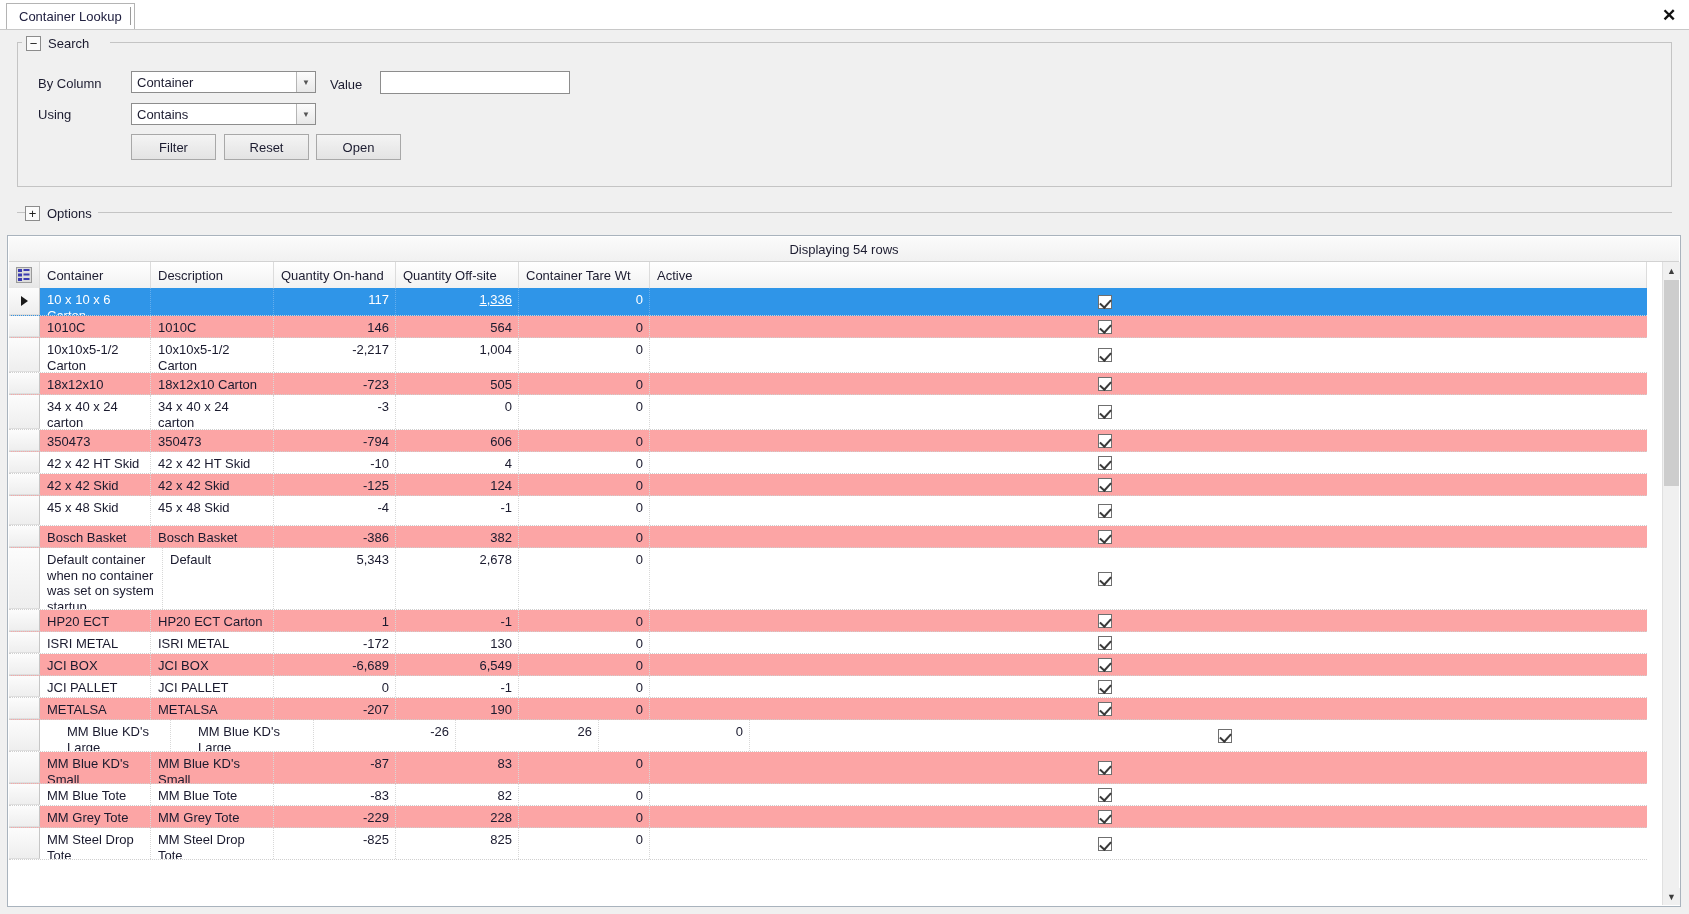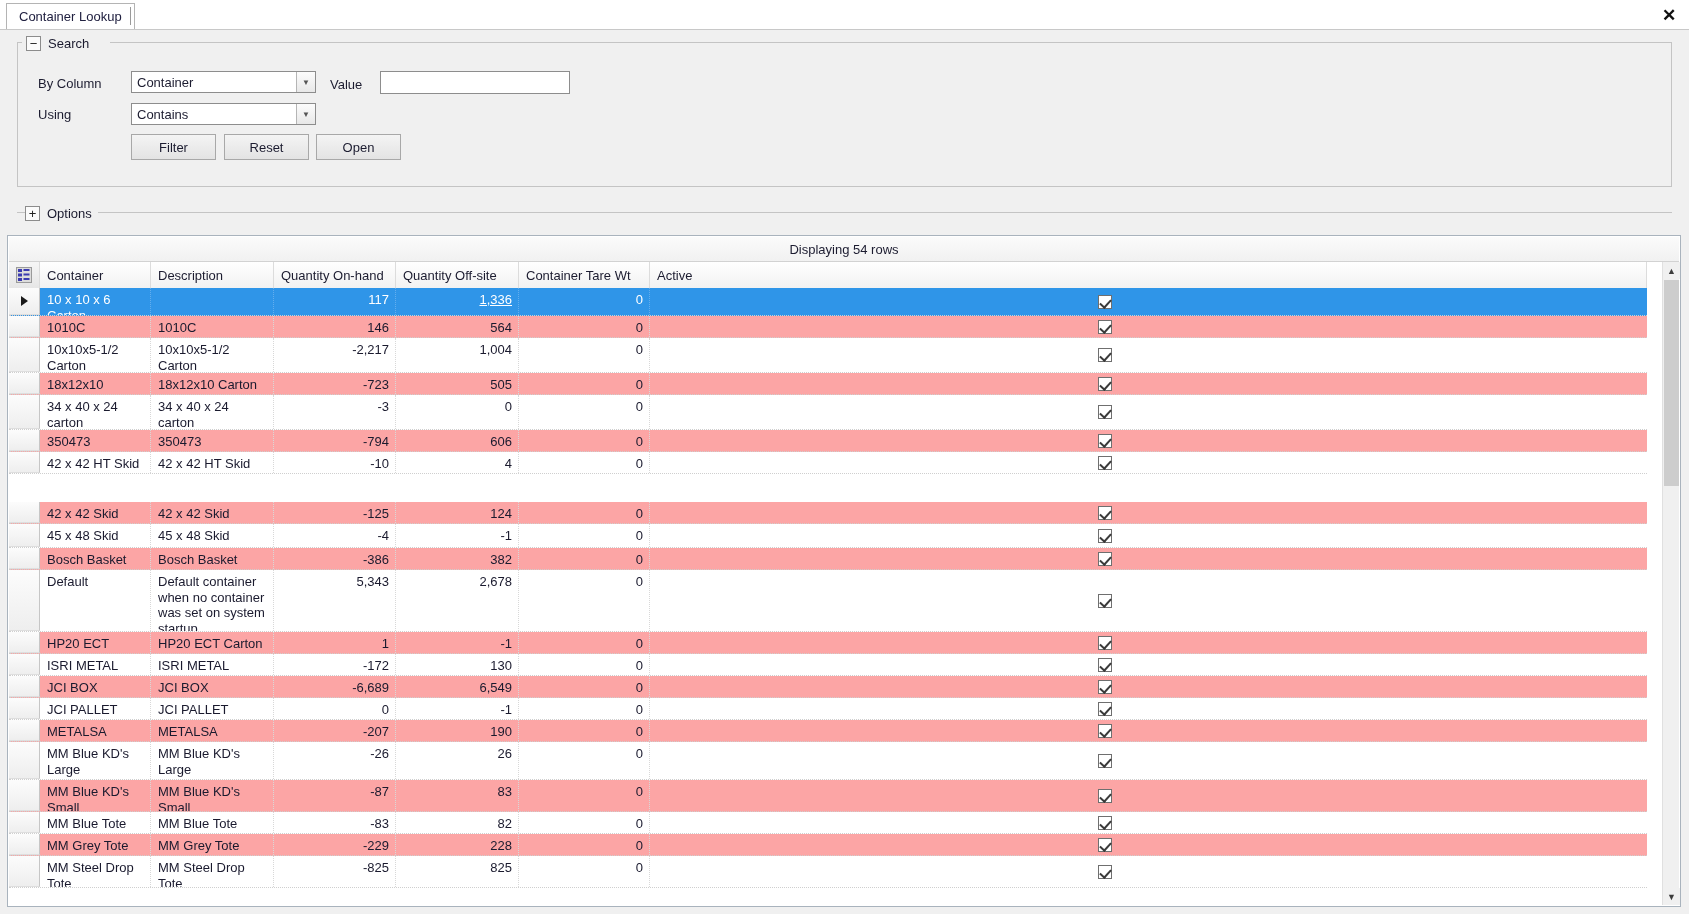--- a/index.html
+++ b/index.html
@@ -416,32 +416,32 @@
             <div class="rowhdr"></div>
             <div class="cell" style="width: 111px; flex: 0 0 111px;">42 x 42 HT Skid</div>
             <div class="cell" style="width: 123px; flex: 0 0 123px;">42 x 42 HT Skid</div>
             <div class="cell num" style="width: 122px; flex: 0 0 122px;">-10</div>
             <div class="cell num" style="width: 123px; flex: 0 0 123px;">4</div>
             <div class="cell num" style="width: 131px; flex: 0 0 131px;">0</div>
             <div class="cell chk" style="width: 997px; flex: 0 0 997px;">
               <div class="chkbox"></div>
             </div>
           </div>
-          <div class="row alt" style="height: 22px; margin-top: 28px;">
+          <div class="row alt" style="height: 22px;">
             <div class="rowhdr"></div>
             <div class="cell" style="width: 111px; flex: 0 0 111px;">42 x 42 Skid</div>
             <div class="cell" style="width: 123px; flex: 0 0 123px;">42 x 42 Skid</div>
             <div class="cell num" style="width: 122px; flex: 0 0 122px;">-125</div>
             <div class="cell num" style="width: 123px; flex: 0 0 123px;">124</div>
             <div class="cell num" style="width: 131px; flex: 0 0 131px;">0</div>
             <div class="cell chk" style="width: 997px; flex: 0 0 997px;">
               <div class="chkbox"></div>
             </div>
           </div>
-          <div class="row" style="height: 24px; justify-content: center;">
+          <div class="row" style="height: 30px; justify-content: center;">
             <div class="rowhdr"></div>
             <div class="cell" style="width: 111px; flex: 0 0 111px;">45 x 48 Skid</div>
             <div class="cell" style="width: 123px; flex: 0 0 123px;">45 x 48 Skid</div>
             <div class="cell num" style="width: 122px; flex: 0 0 122px;">-4</div>
             <div class="cell num" style="width: 123px; flex: 0 0 123px;">-1</div>
             <div class="cell num" style="width: 131px; flex: 0 0 131px;">0</div>
             <div class="cell chk" style="width: 997px; flex: 0 0 997px;">
               <div class="chkbox"></div>
             </div>
           </div>
@@ -451,22 +451,22 @@
             <div class="cell" style="width: 123px; flex: 0 0 123px;">Bosch Basket</div>
             <div class="cell num" style="width: 122px; flex: 0 0 122px;">-386</div>
             <div class="cell num" style="width: 123px; flex: 0 0 123px;">382</div>
             <div class="cell num" style="width: 131px; flex: 0 0 131px;">0</div>
             <div class="cell chk" style="width: 997px; flex: 0 0 997px;">
               <div class="chkbox"></div>
             </div>
           </div>
           <div class="row" style="height: 62px;">
             <div class="rowhdr"></div>
+            <div class="cell" style="width: 123px; flex: 0 0 123px;">Default container when no container was set on system startup</div>
             <div class="cell" style="width: 111px; flex: 0 0 111px;">Default</div>
-            <div class="cell" style="width: 123px; flex: 0 0 123px;">Default container when no container was set on system startup</div>
             <div class="cell num" style="width: 122px; flex: 0 0 122px;">5,343</div>
             <div class="cell num" style="width: 123px; flex: 0 0 123px;">2,678</div>
             <div class="cell num" style="width: 131px; flex: 0 0 131px;">0</div>
             <div class="cell chk" style="width: 997px; flex: 0 0 997px;">
               <div class="chkbox"></div>
             </div>
           </div>
           <div class="row alt" style="height: 22px;">
             <div class="rowhdr"></div>
             <div class="cell" style="width: 111px; flex: 0 0 111px;">HP20 ECT Carton</div>
@@ -515,21 +515,21 @@
             <div class="rowhdr"></div>
             <div class="cell" style="width: 111px; flex: 0 0 111px;">METALSA</div>
             <div class="cell" style="width: 123px; flex: 0 0 123px;">METALSA</div>
             <div class="cell num" style="width: 122px; flex: 0 0 122px;">-207</div>
             <div class="cell num" style="width: 123px; flex: 0 0 123px; text-align: right;">190</div>
             <div class="cell num" style="width: 131px; flex: 0 0 131px;">0</div>
             <div class="cell chk" style="width: 997px; flex: 0 0 997px;">
               <div class="chkbox"></div>
             </div>
           </div>
-          <div class="row" style="height: 38px;">
+          <div class="row" style="height: 32px; gap: 20px;">
             <div class="rowhdr"></div>
             <div class="cell" style="width: 111px; flex: 0 0 111px;">MM Blue KD's Large</div>
             <div class="cell" style="width: 123px; flex: 0 0 123px;">MM Blue KD's Large</div>
             <div class="cell num" style="width: 122px; flex: 0 0 122px;">-26</div>
             <div class="cell num" style="width: 123px; flex: 0 0 123px;">26</div>
             <div class="cell num" style="width: 131px; flex: 0 0 131px;">0</div>
             <div class="cell chk" style="width: 997px; flex: 0 0 997px;">
               <div class="chkbox"></div>
             </div>
           </div>

